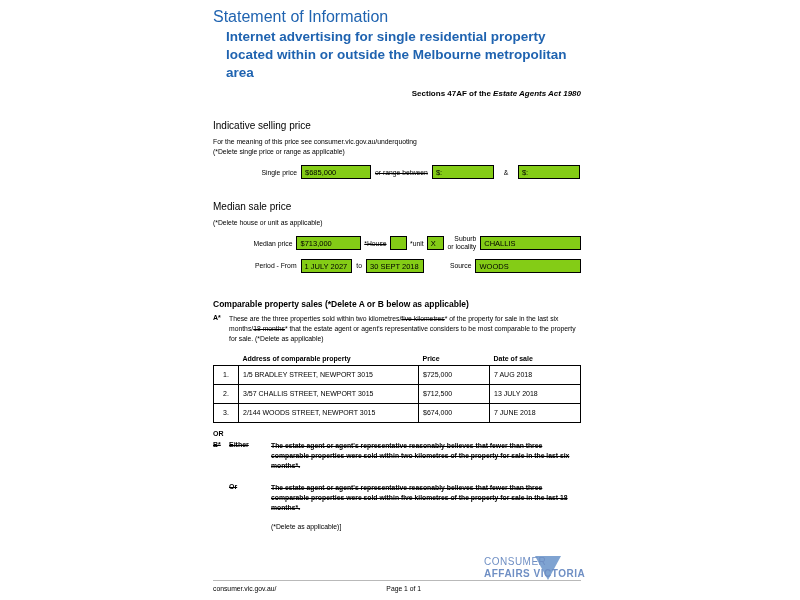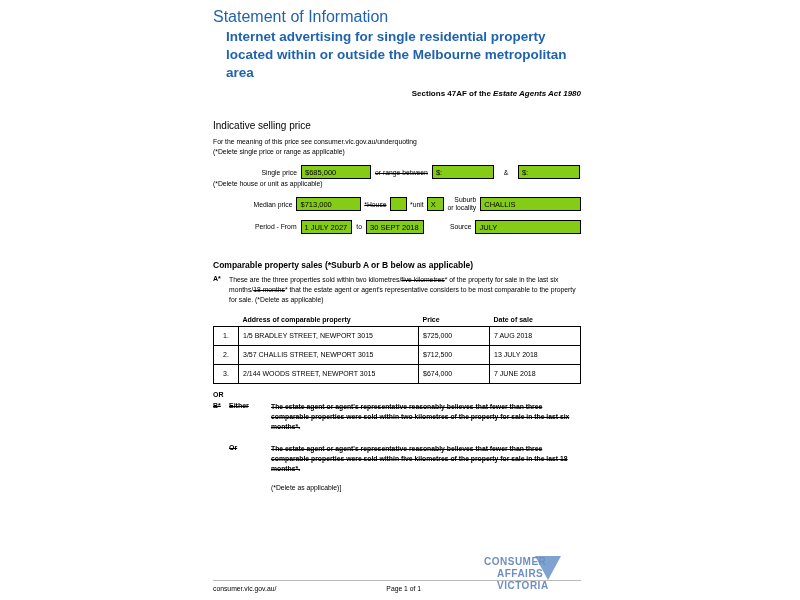--- a/index.html
+++ b/index.html
@@ -219,28 +219,28 @@
     top: 556px;
     width: 104px;
     height: 26px;
   }
   .logo .txt {
     position: absolute;
     left: 0;
     top: 0;
     color: #6f8fc4;
     font-size: 10px;
-    font-weight: bold;
+    font-weight: normal;
     letter-spacing: 0.5px;
     line-height: 12px;
     text-align: center;
   }
   .logo .txt2 {
     position: absolute;
-    left: 13px;
+    left: 0;
     top: 12px;
     color: #6f8fc4;
     font-size: 10px;
     font-weight: bold;
     letter-spacing: 0.5px;
     line-height: 12px;
   }
   .logo .tri {
     position: absolute;
     left: 51px;
@@ -274,20 +274,21 @@
       <div class="row">
         <div class="lbl ind-label">Single price</div>
         <div class="field" style="width:70px;">$685,000</div>
         <div class="lbl strike" style="padding:0 4px;">or range between</div>
         <div class="field" style="width:62px;">$:</div>
         <div class="lbl" style="width:24px;text-align:center;">&amp;</div>
         <div class="field" style="width:62px;">$:</div>
       </div>
     </div>
 
+    <div class="block-title" style="margin-top:22px;">Median sale price</div>
     <div class="small">(*Delete house or unit as applicable)</div>
 
     <div class="row">
       <div class="lbl med-label">Median price</div>
       <div class="field" style="width:68px;">$713,000</div>
       <div class="lbl strike" style="padding:0 3px;">*House</div>
       <div class="field" style="width:18px;"></div>
       <div class="lbl" style="padding:0 3px;">*unit</div>
       <div class="field" style="width:18px;">X</div>
       <div class="lbl right" style="width:34px;padding-right:4px;line-height:1.25;">
@@ -296,24 +297,24 @@
       </div>
       <div class="field" style="width:106px;">CHALLIS</div>
     </div>
 
     <div class="row">
       <div class="lbl med-label">Period - From</div>
       <div class="field" style="width:52px;">1 JULY 2027</div>
       <div class="lbl" style="padding:0 4px;">to</div>
       <div class="field" style="width:58px;">30 SEPT 2018</div>
       <div class="lbl right" style="width:48px;padding-right:4px;">Source</div>
-      <div class="field" style="width:106px;">JULY</div>
-    </div>
-
-    <div class="comp-head">Comparable property sales (*Suburb A or B below as applicable)</div>
+      <div class="field" style="width:106px;">WOODS</div>
+    </div>
+
+    <div class="comp-head">Comparable property sales (*Delete A or B below as applicable)</div>
 
     <div class="a-row">
       <div class="a-mark">A*</div>
       <div class="a-text">
         <span>These are the three properties sold within two kilometres/</span><span class="strike">five kilometres</span><span>* of the property for sale in the last six months/</span><span class="strike">18 months</span><span>* that the estate agent or agent's representative considers to be most comparable to the property for sale. (*Delete as applicable)</span>
       </div>
     </div>
 
     <table class="comp">
       <thead>

